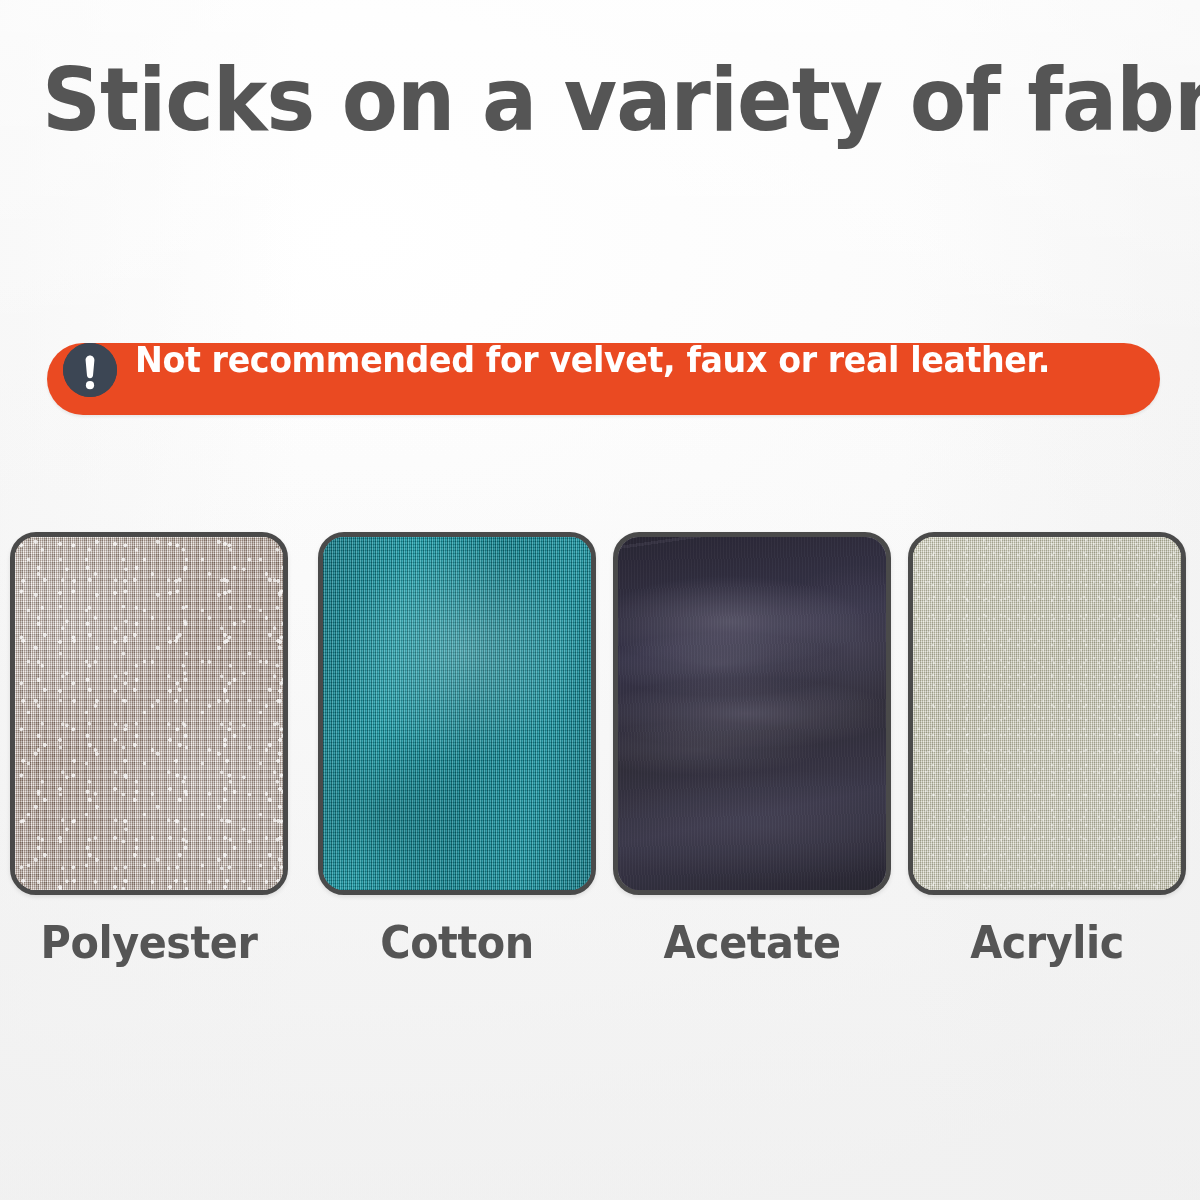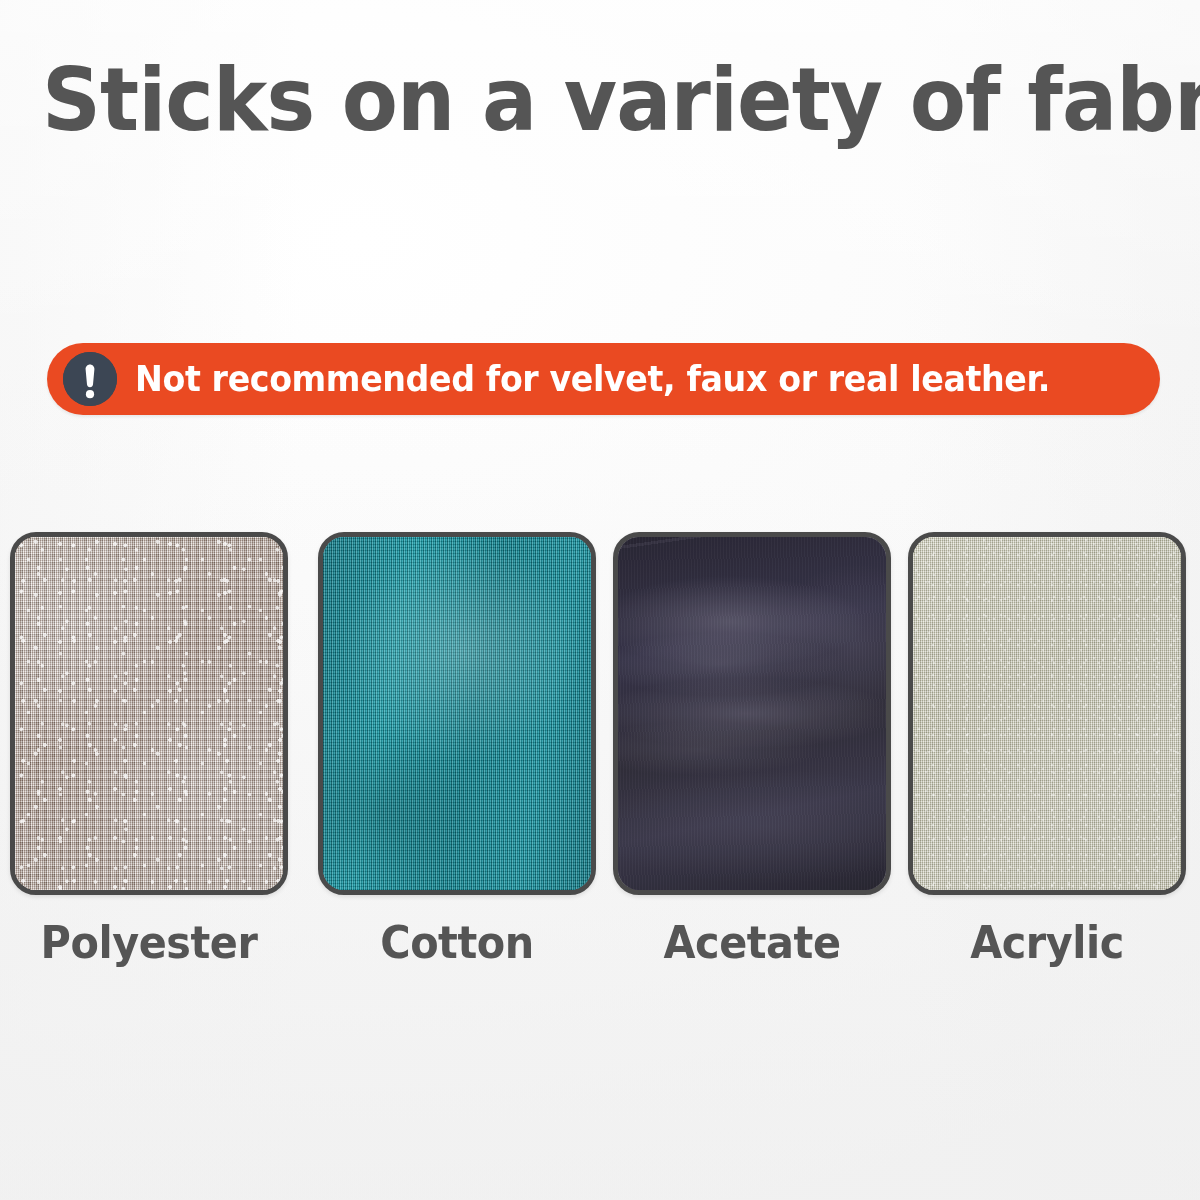--- a/index.html
+++ b/index.html
@@ -53,21 +53,21 @@
   
   #warning-banner {
     position: absolute;
     left: 47px;
     top: 343px;
     width: 1113px;
     height: 72px;
     background: #ea4a22;
     border-radius: 36px;
     display: flex;
-    align-items: center;
+    align-items: flex-start;
     box-sizing: border-box;
     padding-left: 16px;
     box-shadow: 0 2px 3px rgba(0,0,0,0.07);
   }
   #warning-icon {
     flex: 0 0 auto;
     width: 54px;
     height: 54px;
     border-radius: 50%;
     background: #3c4654;

